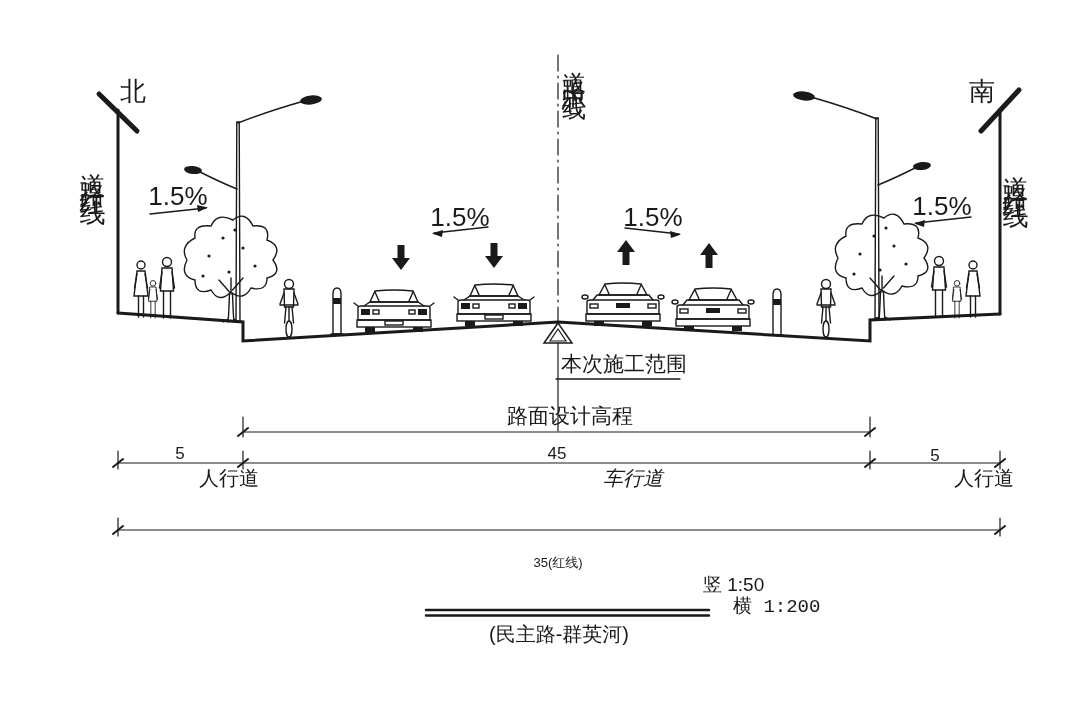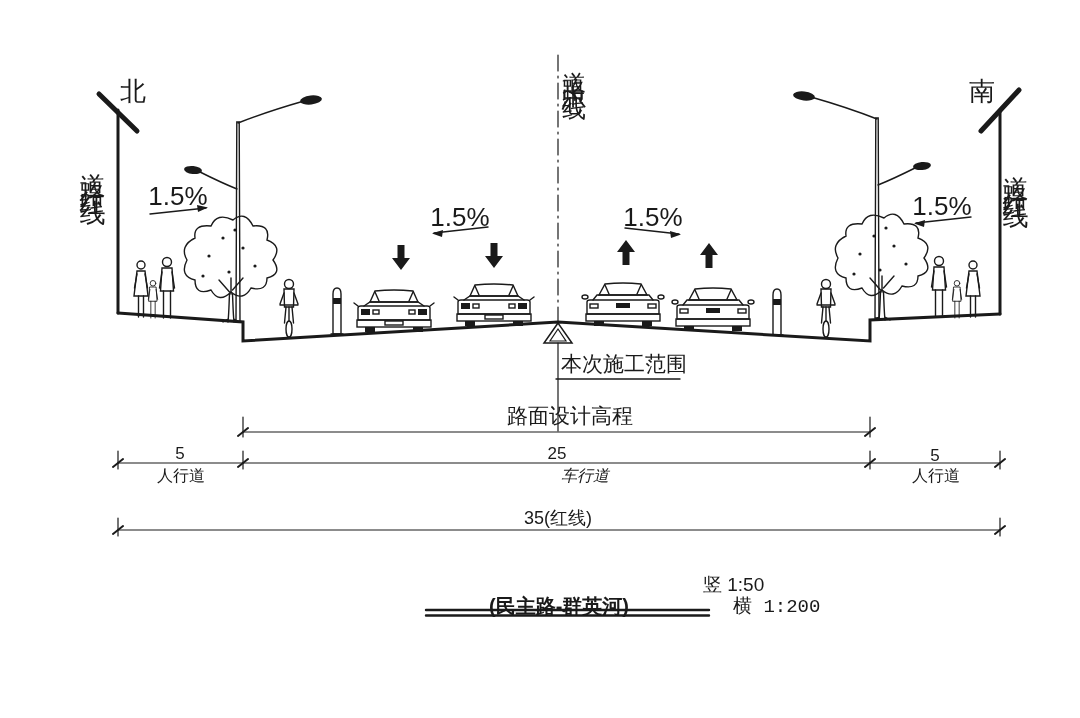--- a/index.html
+++ b/index.html
@@ -4,26 +4,26 @@
 <style>
   html,body{margin:0;padding:0;background:#ffffff;}
   #canvas{position:relative;width:1080px;height:718px;background:#ffffff;overflow:hidden;
           font-family:"Liberation Sans","DejaVu Sans",sans-serif;color:#1a1a1a;}
   #drawing{position:absolute;left:0;top:0;}
   .txt{position:absolute;white-space:nowrap;color:#1a1a1a;line-height:1;}
   .ctr{transform:translateX(-50%);}
   .vert{writing-mode:vertical-rl;text-orientation:upright;}
   .slope{font-size:26px;}
   .dimval{font-size:17px;}
-  .dimlab{font-size:16px;}
+  .dimlab{font-size:20px;margin-left:48px;}
   .note{font-size:21px;}
   #north-label,#south-label{font-size:26px;}
   #redline-left,#redline-right{font-size:26px;letter-spacing:9px;}
   #centerline-label{font-size:24px;letter-spacing:6px;background:transparent;}
-  #total-dim{font-size:18px;}
+  #total-dim{font-size:13px;margin-top:47px;}
   #main-title{font-size:31px;font-weight:600;letter-spacing:1px;}
   .scale{font-size:19px;}
   #subtitle{font-size:20px;}
 </style>
 </head>
 <body>
 
 <div id="canvas">
 
   <svg id="drawing" width="1080" height="718" viewBox="0 0 1080 718" fill="none" stroke="#1a1a1a" stroke-width="1.4" stroke-linecap="round">
@@ -196,26 +196,26 @@
 
   <div class="txt ctr slope" style="left:178px;top:183px;">1.5%</div>
   <div class="txt ctr slope" style="left:460px;top:204px;">1.5%</div>
   <div class="txt ctr slope" style="left:653px;top:204px;">1.5%</div>
   <div class="txt ctr slope" style="left:942px;top:193px;">1.5%</div>
 
   <div class="txt note" style="left:561px;top:353px;">本次施工范围</div>
   <div class="txt ctr note" style="left:570px;top:405px;">路面设计高程</div>
 
   <div class="txt ctr dimval" style="left:180px;top:445px;">5</div>
-  <div class="txt ctr dimval" style="left:557px;top:445px;">25</div>
+  <div class="txt ctr dimval" style="left:557px;top:445px;">45</div>
   <div class="txt ctr dimval" style="left:935px;top:447px;">5</div>
 
   <div class="txt ctr dimlab" style="left:181px;top:468px;">人行道</div>
   <div class="txt ctr dimlab" style="left:585px;top:468px;font-style:italic;">车行道</div>
   <div class="txt ctr dimlab" style="left:936px;top:468px;">人行道</div>
 
   <div class="txt ctr" id="total-dim" style="left:558px;top:509px;">35(红线)</div>
 
   <div class="txt scale" style="left:703px;top:575px;">竖 1:50</div>
   <div class="txt scale" style="left:733px;top:598px;font-family:Liberation Mono, monospace;">横 1:200</div>
-  <div class="txt ctr" id="subtitle" style="left:559px;top:596px;font-weight:bold;">(民主路-群英河)</div>
+  <div class="txt ctr" id="subtitle" style="left:559px;top:624px;">(民主路-群英河)</div>
 
 </div>
 
 </body></html>

